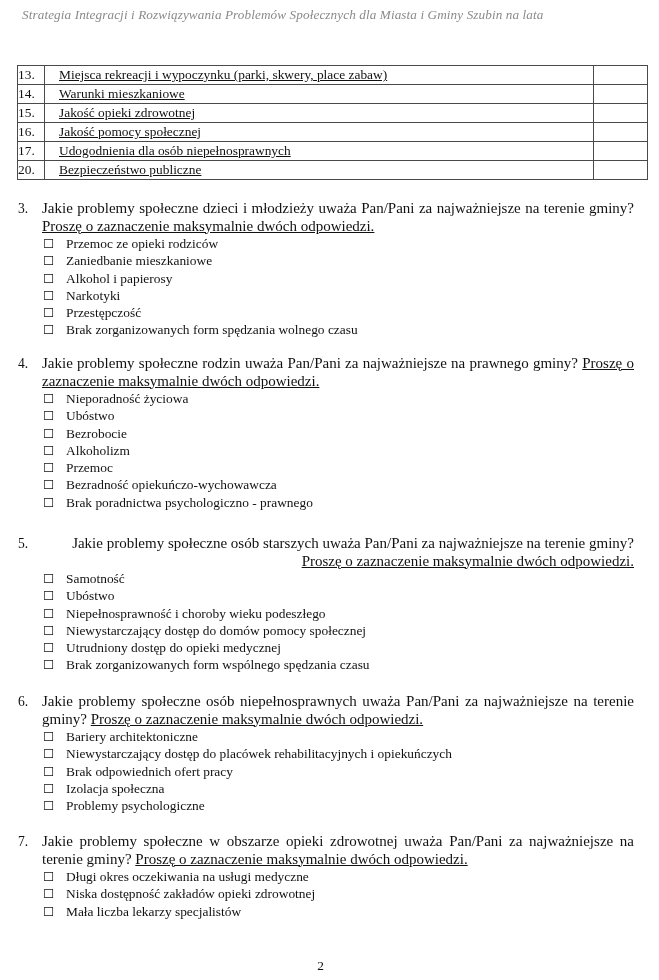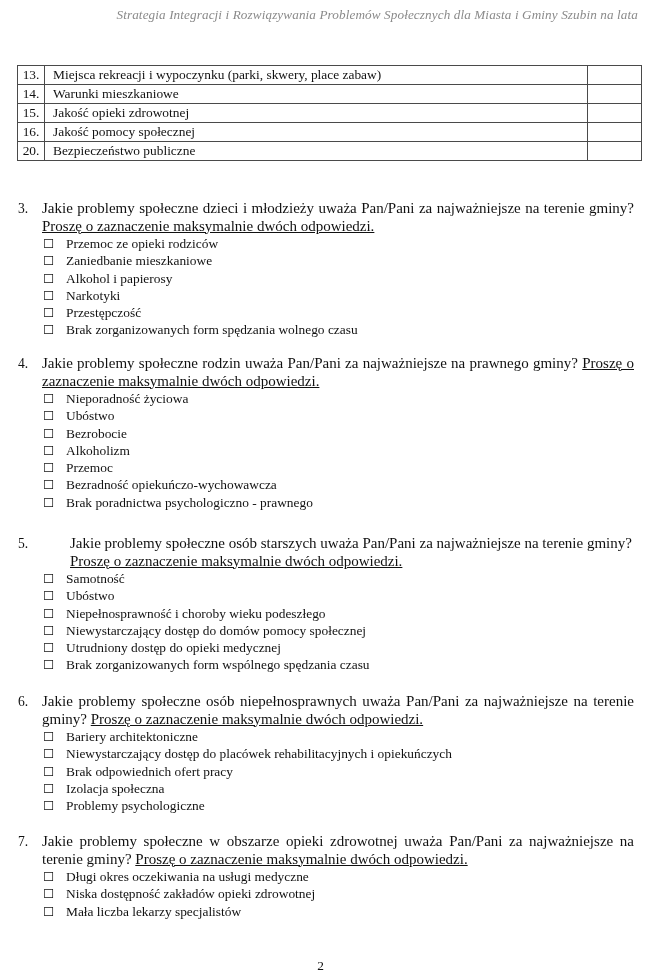--- a/index.html
+++ b/index.html
@@ -23,21 +23,21 @@
     height: 980px;
     box-sizing: border-box;
   }
 
   
   .doc-header {
     position: absolute;
     left: 22px;
     top: 5px;
     width: 616px;
-    text-align: right;
+    text-align: left;
     font-style: italic;
     font-size: 13.2px;
     line-height: 20px;
     color: #8a8a8a;
     letter-spacing: 0.1px;
   }
   .doc-header .hdr-line { display: block; }
 
   
   .rating-table {
@@ -51,26 +51,26 @@
   }
   .rating-table td {
     border: 1px solid #4a4a4a;
     height: 18px;
     padding: 0 0 0 4px;
     vertical-align: middle;
     line-height: 16px;
   }
   .rating-table .col-num {
     width: 26px;
-    text-align: center;
     padding: 0;
   }
   .rating-table .col-label {
     width: 534px;
-    padding-left: 8px;
+    padding-left: 14px;
+    text-decoration: underline;
   }
   .rating-table .col-mark {
     width: 53px;
     padding: 0;
   }
 
   
   .question {
     position: absolute;
     left: 17px;
@@ -89,21 +89,21 @@
     padding-left: 1px;
     box-sizing: border-box;
   }
   .q-text {
     flex: 1 1 auto;
     font-size: 15px;
     line-height: 17.5px;
     text-align: justify;
     text-justify: inter-word;
   }
-  .q-text.nojustify { text-align: left; margin-left: 28px; }
+  .q-text.nojustify { text-align: right; }
   .q-text .ul { text-decoration: underline; }
 
   .options {
     margin: 0;
     padding: 0;
     list-style: none;
     margin-left: 26px;
   }
   .options li {
     display: flex;
@@ -158,20 +158,25 @@
           <td class="col-num">15.</td>
           <td class="col-label">Jakość opieki zdrowotnej</td>
           <td class="col-mark"></td>
         </tr>
         <tr>
           <td class="col-num">16.</td>
           <td class="col-label">Jakość pomocy społecznej</td>
           <td class="col-mark"></td>
         </tr>
         <tr>
+          <td class="col-num">17.</td>
+          <td class="col-label">Udogodnienia dla osób niepełnosprawnych</td>
+          <td class="col-mark"></td>
+        </tr>
+        <tr>
           <td class="col-num">20.</td>
           <td class="col-label">Bezpieczeństwo publiczne</td>
           <td class="col-mark"></td>
         </tr>
       </tbody>
   </table>
 
   <div id="questions-host">
       <div class="question" style="top: 200px;">
         <div class="q-head">

